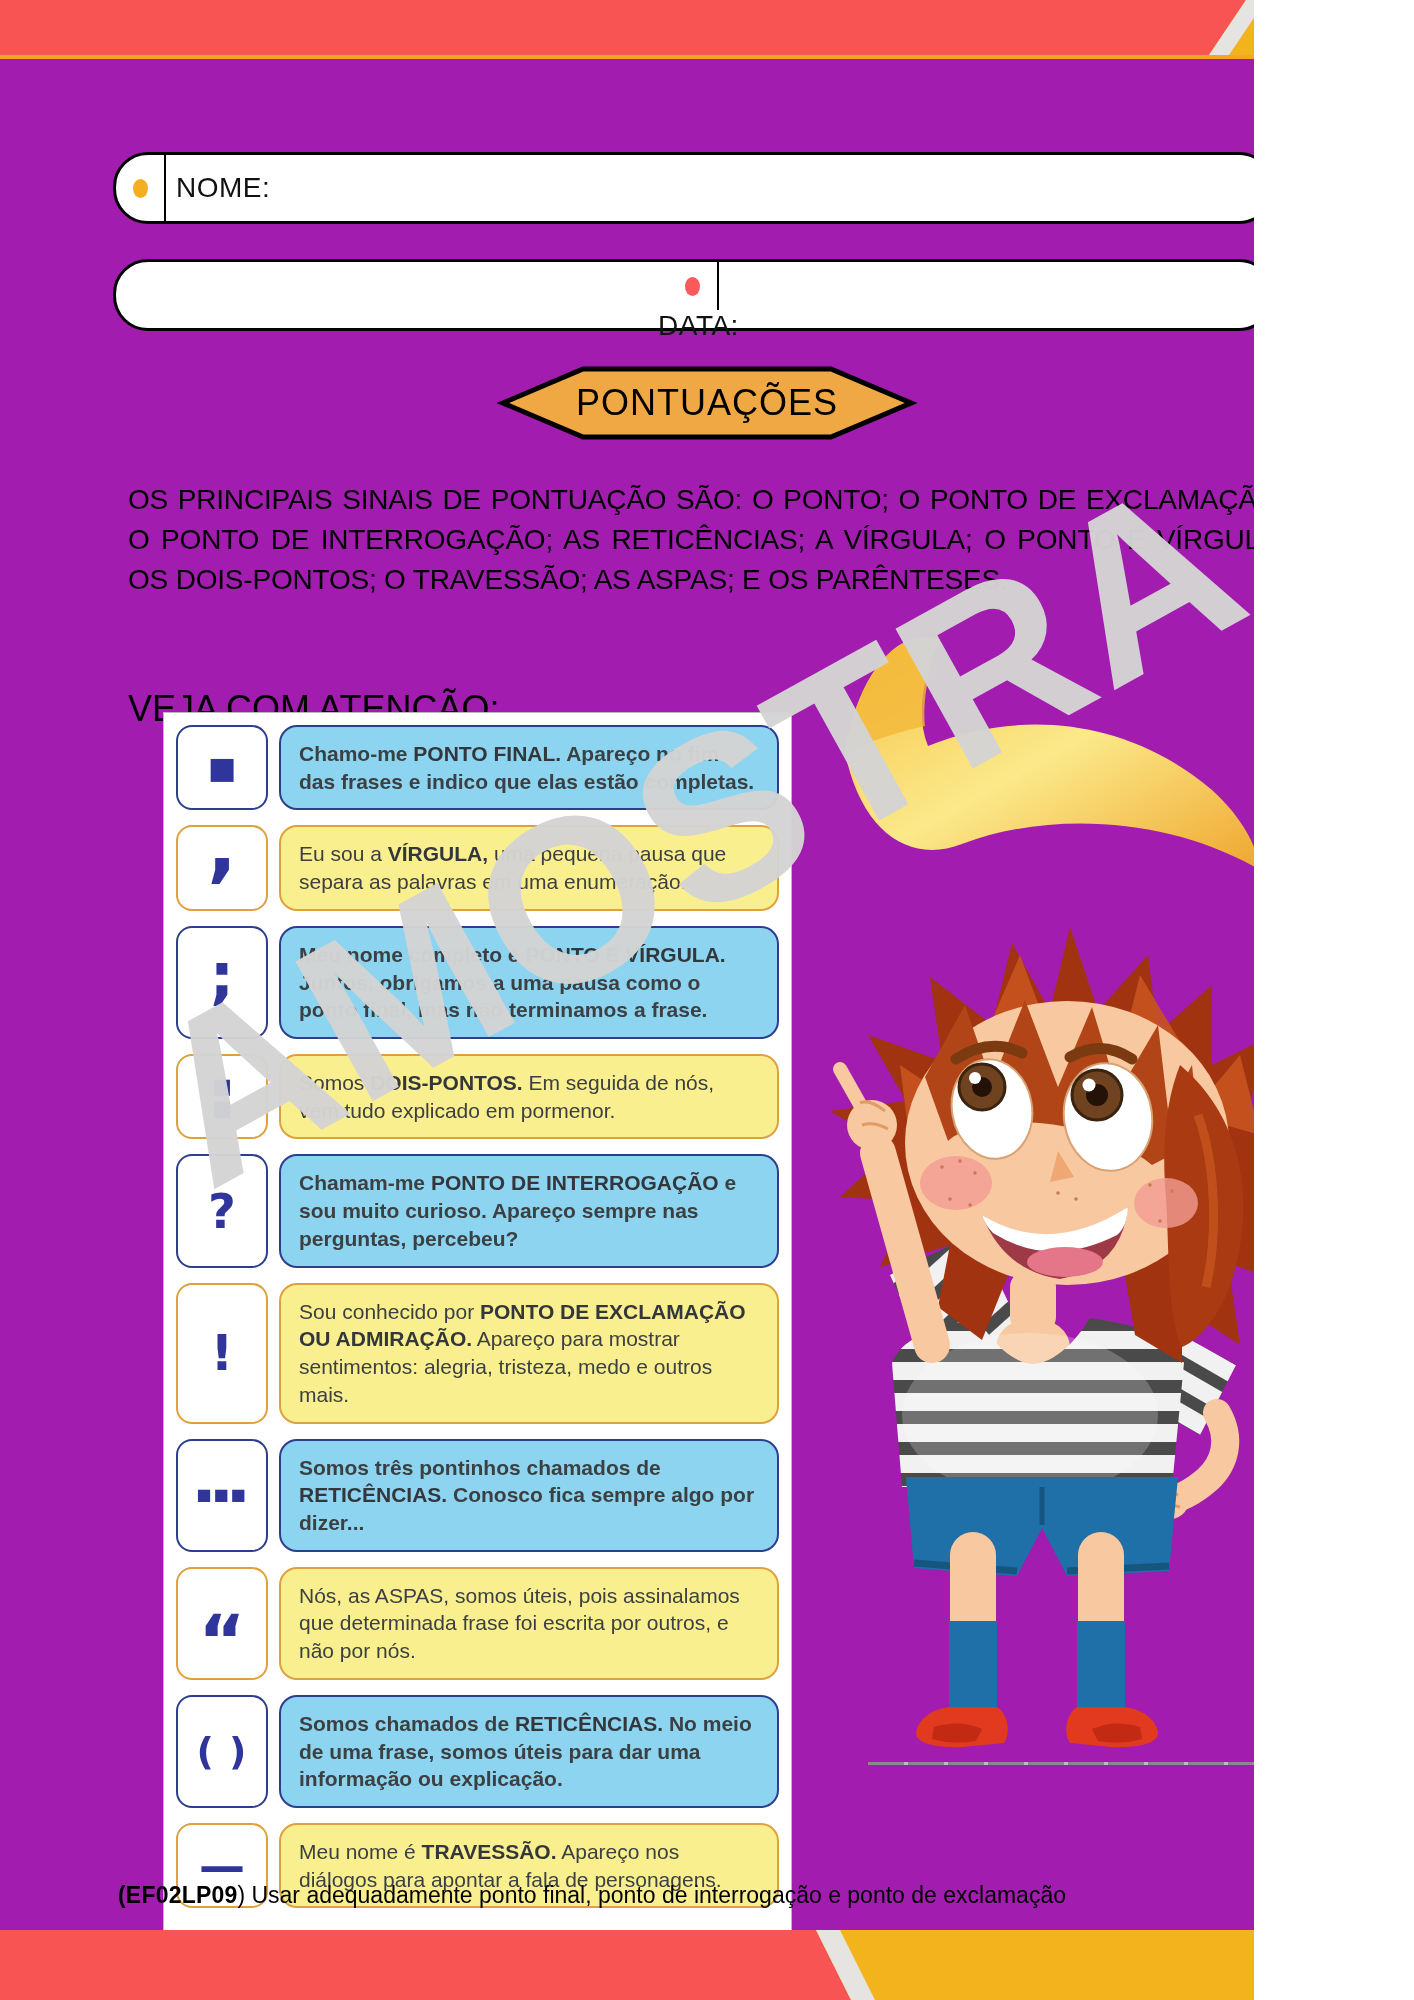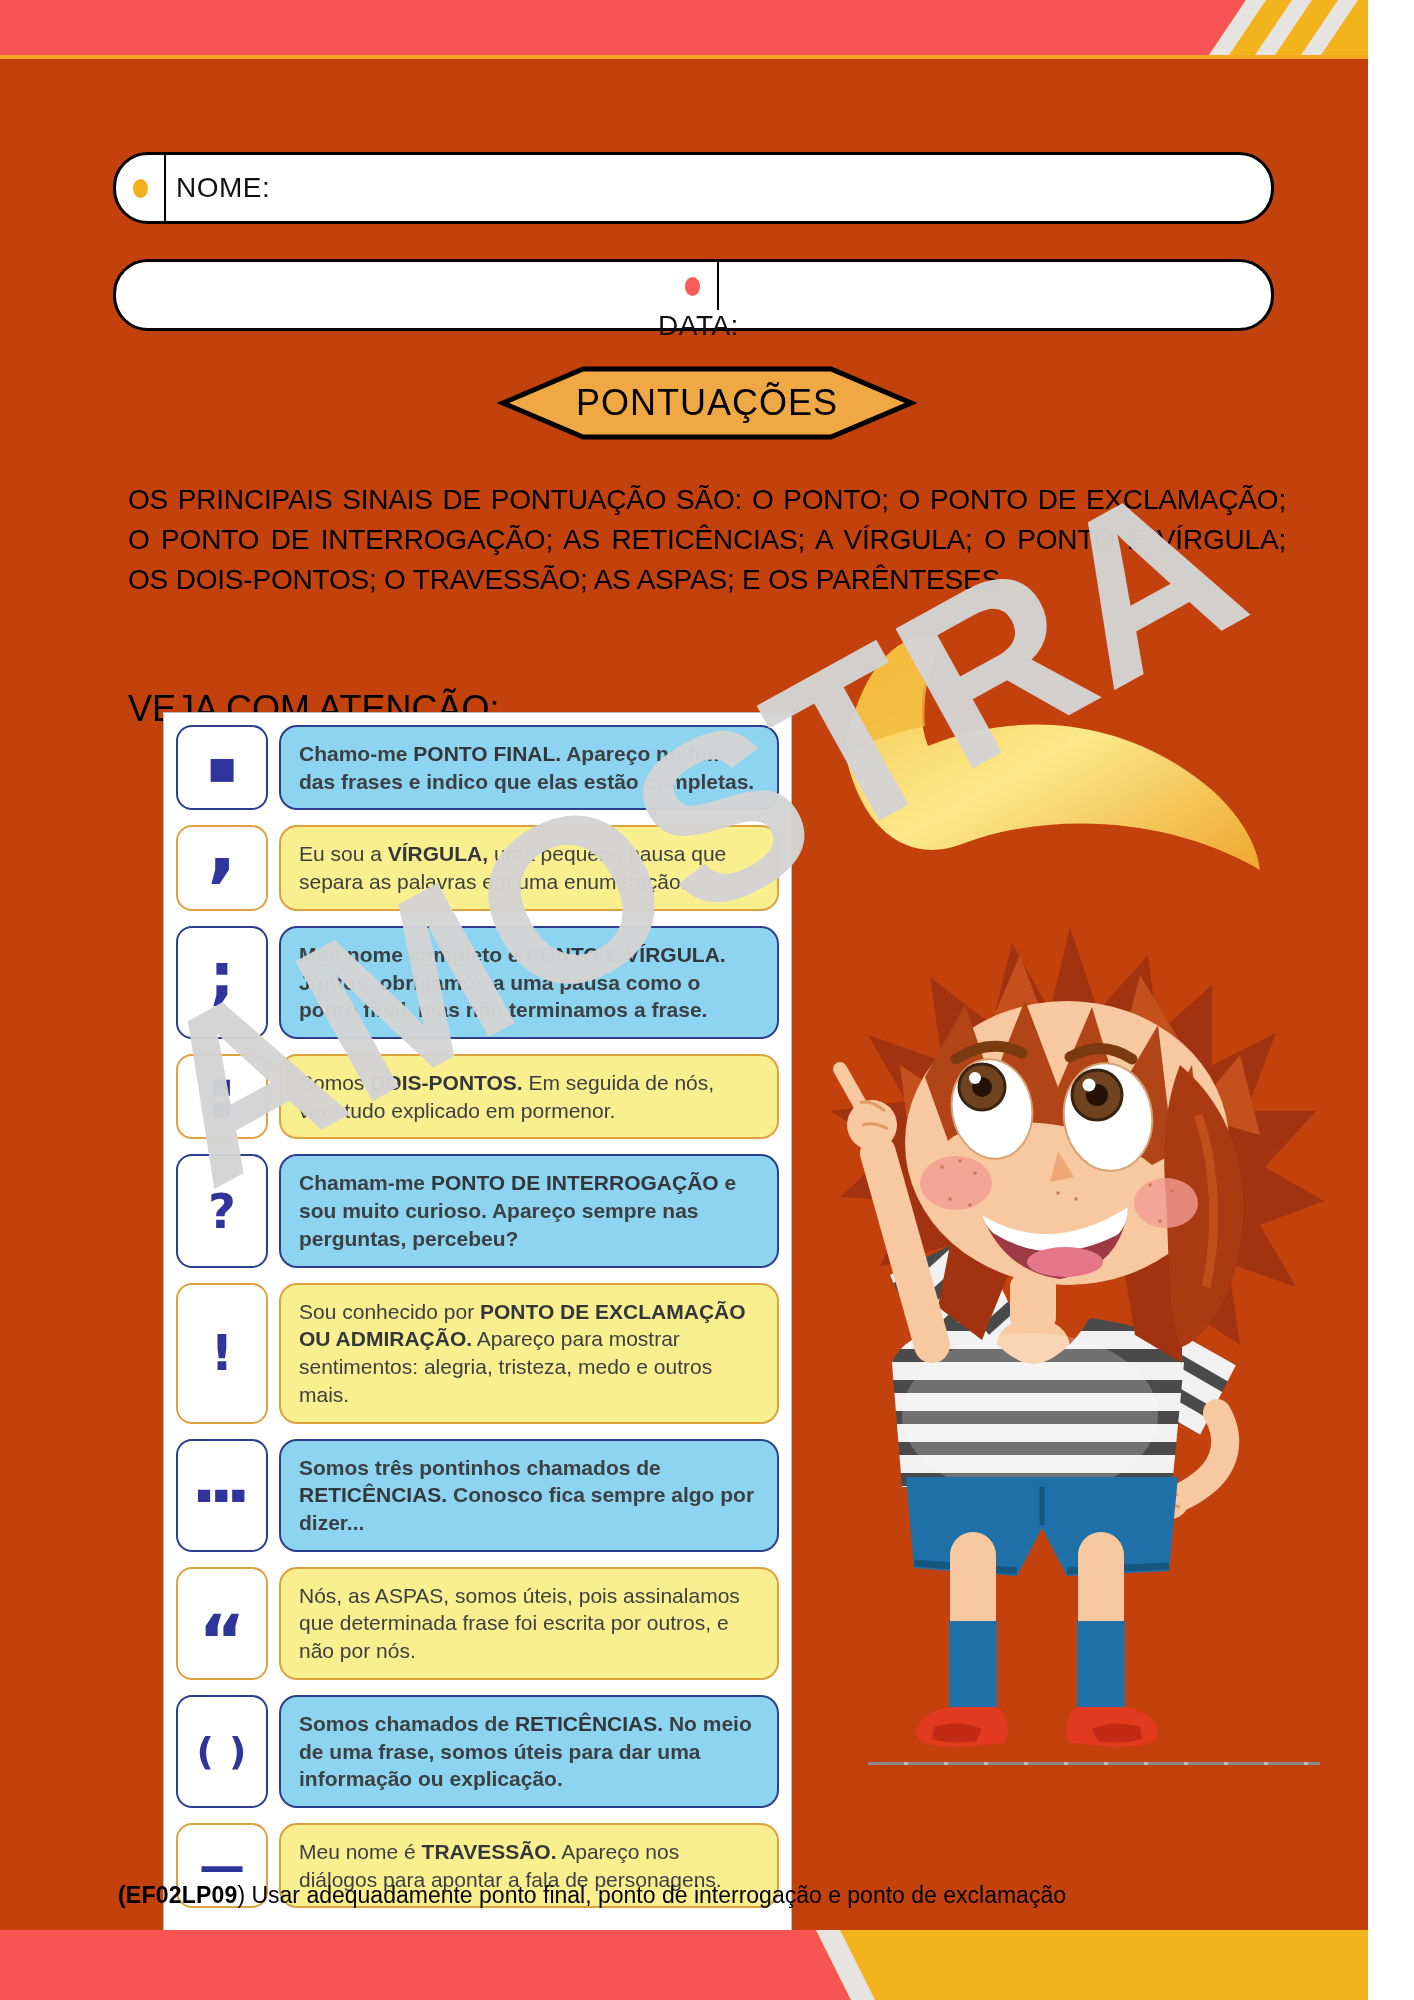--- a/index.html
+++ b/index.html
@@ -1,16 +1,16 @@
 <!DOCTYPE html>
 <html><head>
 <meta charset="utf-8">
 <style>
   html,body{margin:0;padding:0;}
-  .page{position:relative;width:1368px;height:2000px;background:#c2410c;overflow:hidden;
+  .page{position:relative;width:1254px;height:2000px;background:#a21caf;overflow:hidden;
         font-family:"Liberation Sans",sans-serif;}
 
   
   .top-banner{position:absolute;left:0;top:0;width:1414px;height:60px;}
   .bottom-banner{position:absolute;left:0;top:1930px;width:1414px;height:70px;}
 
   
   .pill{position:absolute;left:113px;width:1155px;height:66px;border:3px solid #000;
         border-radius:35px;background:#fff;display:flex;align-items:center;}
   .pill-left{width:48px;height:100%;display:flex;align-items:center;justify-content:center;

